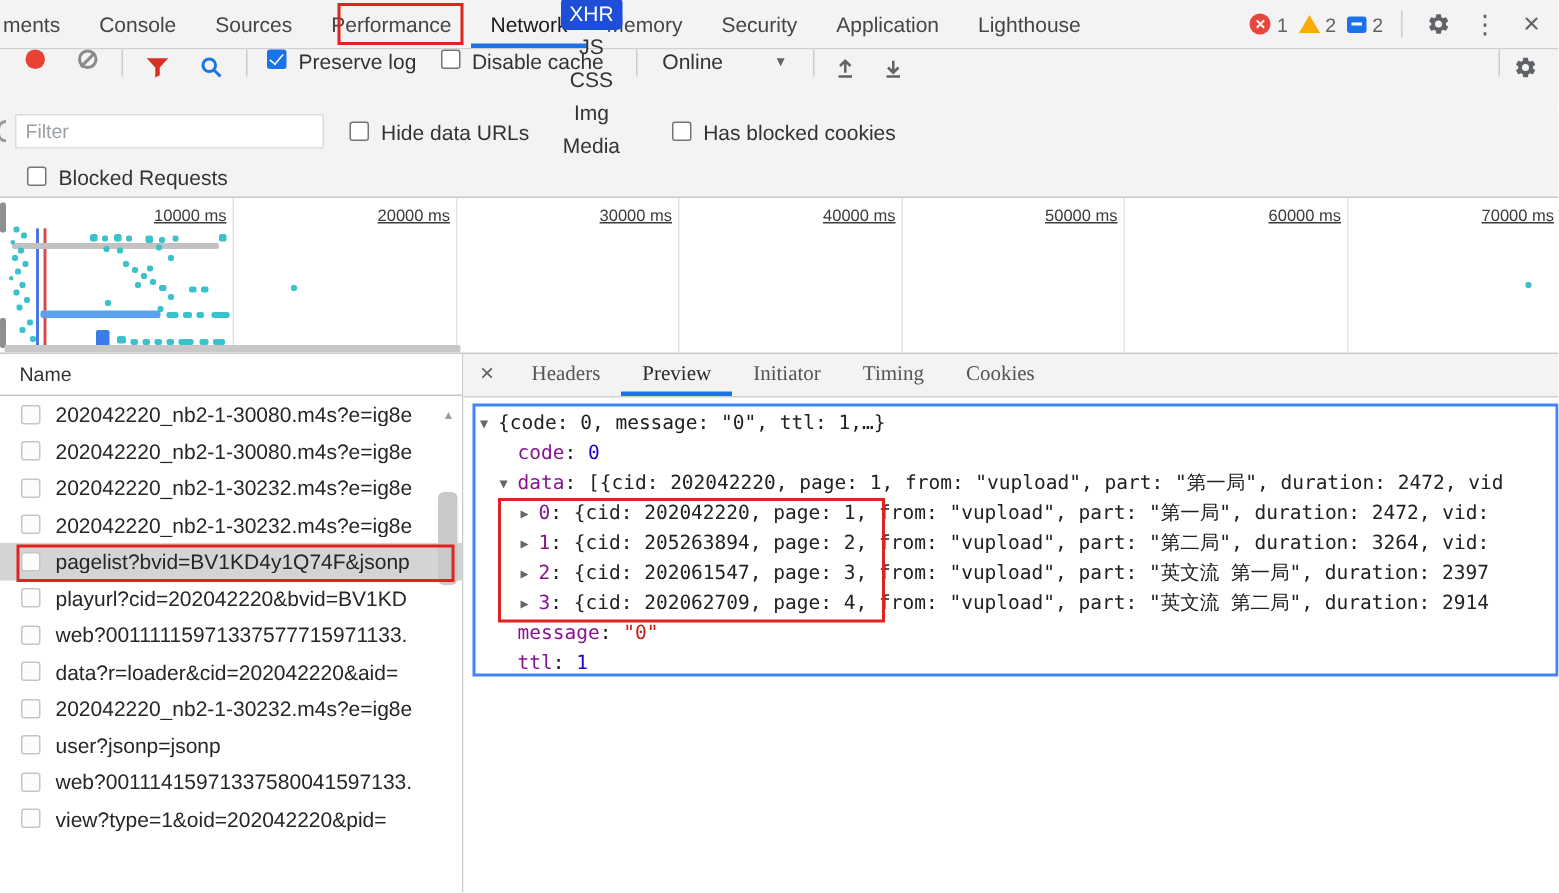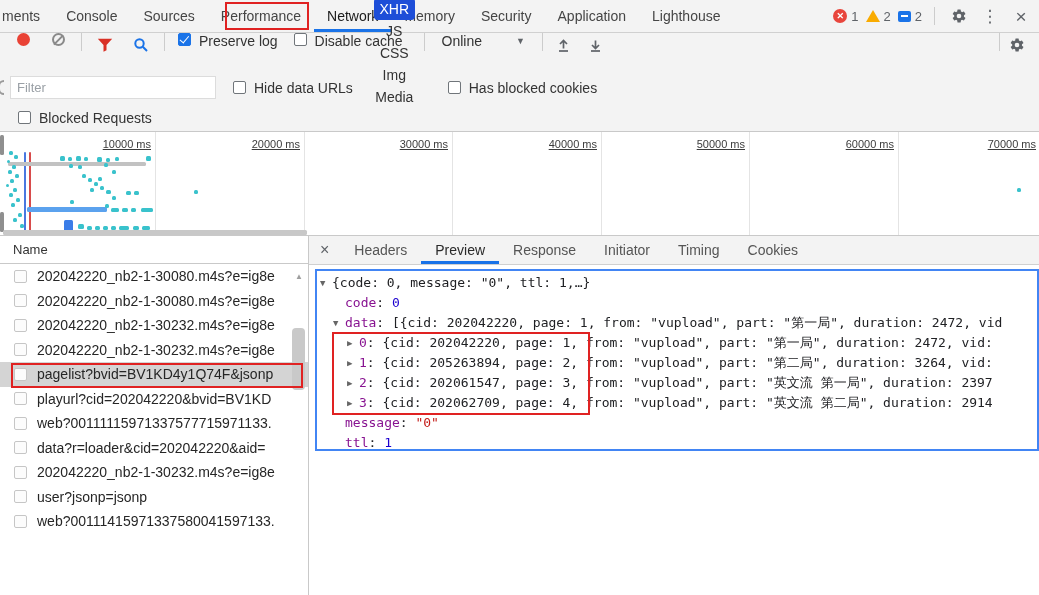--- a/index.html
+++ b/index.html
@@ -61,21 +61,21 @@
   .row.selected{background:#d4d4d4;}
   .req-ico{width:13px;height:13px;border:1px solid #c6c6c6;border-radius:2px;background:#fcfcfc;margin:0 10px 0 14px;flex:none;}
   .row-label{white-space:nowrap;overflow:hidden;max-width:248px;}
   .scroll-up{position:absolute;top:36px;right:5px;font-size:8px;color:#9e9e9e;}
   .scroll-thumb{position:absolute;right:3px;top:92px;width:13px;height:62px;background:#c9c9c9;border-radius:4px;}
 
   
   .preview{position:absolute;top:236px;left:309px;right:0;bottom:0;background:#fff;}
   .ptabs{height:29px;background:#f3f3f3;border-bottom:1px solid #d0d0d0;display:flex;align-items:stretch;font-size:14px;color:#555;}
   .pclose{display:flex;align-items:center;padding:0 11px;font-size:16px;color:#5f6368;}
-  .ptab{display:flex;align-items:center;padding:0 14px;}
+  .ptab{display:flex;align-items:center;padding:0 14px;font-family:Liberation Serif, serif;}
   .ptab.selected{color:#2a2a2a;box-shadow:inset 0 -3px 0 #1a73e8;}
   .focus-ring{position:absolute;left:6px;top:33px;width:724px;height:182px;border:2px solid #4285f4;}
   .json{position:absolute;left:9px;top:37px;width:718px;height:180px;overflow:hidden;font-family:"DejaVu Sans Mono","Liberation Mono",monospace;font-size:13px;line-height:20px;white-space:nowrap;color:#202124;}
   .jline{height:20px;}
   .exp{display:inline-block;width:12px;color:#666;font-size:9px;text-align:left;vertical-align:1px;}
   .jk{color:#881391;} .jn{color:#1c00cf;} .js{color:#c41a16;} .jp{color:#202124;}
 
   
   .anno{position:absolute;border:2px solid #e02222;pointer-events:none;z-index:50;}
 </style>
@@ -312,31 +312,34 @@
         <span class="row-label">202042220_nb2-1-30232.m4s?e=ig8e</span>
       </div>
       <div class="row">
         <span class="req-ico"></span>
         <span class="row-label">user?jsonp=jsonp</span>
       </div>
       <div class="row">
         <span class="req-ico"></span>
         <span class="row-label">web?00111415971337580041597133.</span>
       </div>
+      <div class="row">
+        <span class="req-ico"></span>
+        <span class="row-label">view?type=1&amp;oid=202042220&amp;pid=</span>
+      </div>
     </div>
   <span class="scroll-up">▲</span>
   <span class="scroll-thumb"></span>
 </div>
 
 <div class="preview">
   <div class="ptabs">
     <span class="pclose">×</span>
   <span class="ptab">Headers</span>
       <span class="ptab selected">Preview</span>
-      <span class="ptab">Response</span>
       <span class="ptab">Initiator</span>
       <span class="ptab">Timing</span>
       <span class="ptab">Cookies</span>
     </div>
   <div class="focus-ring"></div>
   <div class="json">
       <div class="jline" style="padding-left: 2px;"><span class="exp">▼</span><span class="jp">{code: 0, message: "0", ttl: 1,…}</span></div>
       <div class="jline" style="padding-left: 15px;"><span class="exp"></span><span class="jk">code</span><span class="jp">: </span><span class="jn">0</span></div>
       <div class="jline" style="padding-left: 15px;"><span class="exp">▼</span><span class="jk">data</span><span class="jp">: [{cid: 202042220, page: 1, from: "vupload", part: "第一局", duration: 2472, vid</span></div>
       <div class="jline" style="padding-left: 29px;"><span class="exp">▶</span><span class="jk">0</span><span class="jp">: {cid: 202042220, page: 1, from: "vupload", part: "第一局", duration: 2472, vid:</span></div>

